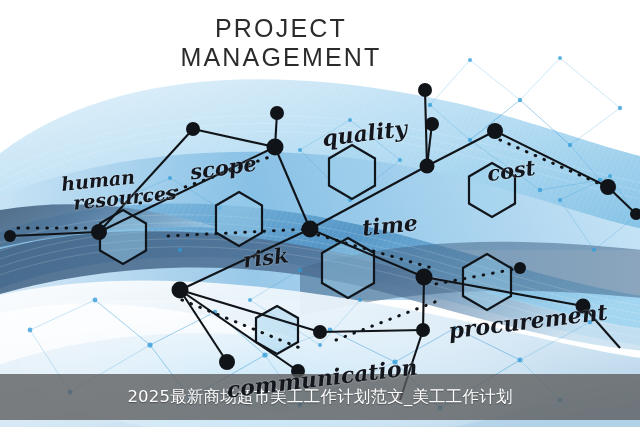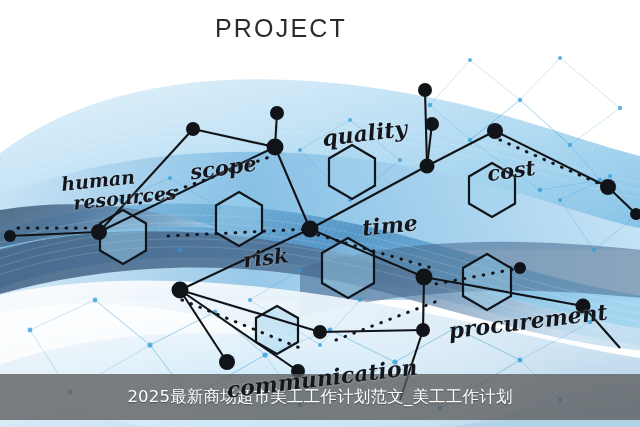--- a/index.html
+++ b/index.html
@@ -267,20 +267,21 @@
       <circle cx="423" cy="330" r="7"></circle>
       <circle cx="583" cy="306" r="7.5"></circle>
       <circle cx="520" cy="268" r="6"></circle>
       <circle cx="10" cy="236" r="6"></circle>
       <circle cx="636" cy="214" r="6"></circle>
     </g>
   </svg>
 
   <div id="title-block">
     <span class="tl" id="title-line1">PROJECT</span>
+    <span class="tl" id="title-line2">MANAGEMENT</span>
   </div>
 
   <div class="hand" style="left:62px;top:168px;font-size:19px;transform:rotate(-6deg);line-height:20px;">
     <span>human</span><br>
     <span style="margin-left:10px;display:inline-block;">resources</span>
   </div>
 
   <div class="hand" style="left:190px;top:155px;font-size:21px;transform:rotate(-8deg);">scope</div>
 
   <div class="hand" style="left:322px;top:120px;font-size:22px;transform:rotate(-7deg);">quality</div>

